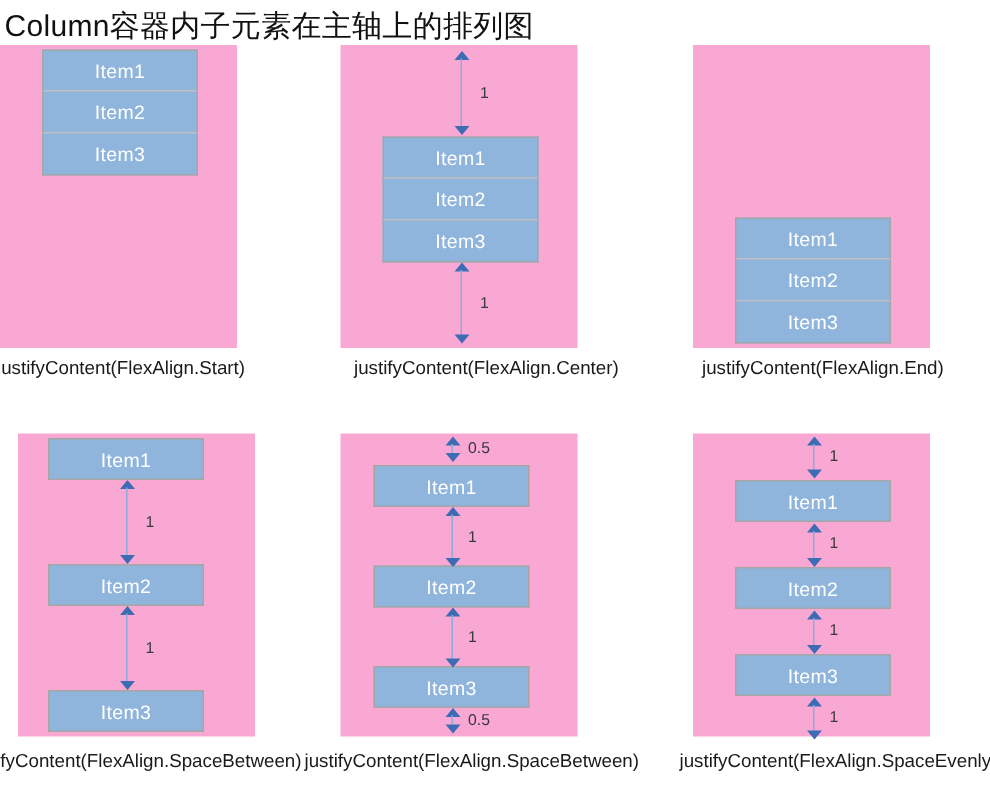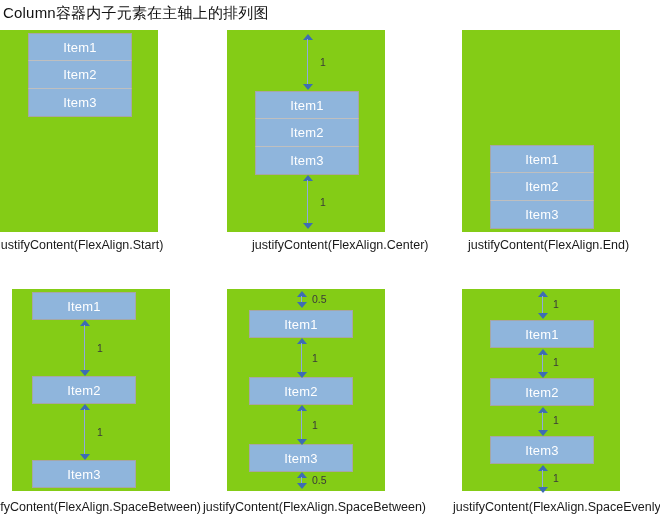--- a/index.html
+++ b/index.html
@@ -6,30 +6,30 @@
   body{
     width:660px;height:527px;
     background:#ffffff;
     font-family:"Liberation Sans","DejaVu Sans",sans-serif;
     color:#1a1a1a;
     overflow:hidden;
     position:relative;
   }
   #page-title{
     position:absolute;left:3px;top:4px;
-    font-size:15px;
+    font-size:20px;
     color:#111111;
     letter-spacing:0.2px;
     white-space:nowrap;
   }
 
   
   .panel{
     position:absolute;
-    background:#84cc16;
+    background:#f9a8d4;
   }
   .caption{
     position:absolute;
     font-size:12.5px;
     color:#1a1a1a;
     white-space:nowrap;
   }
 
   
   .stack{position:absolute;}
@@ -112,21 +112,21 @@
     <div class="item joined last" style="left:0;top:56px;width:104px;height:28px;">Item3</div>
   </div>
 
   <div class="arrow" style="left:75px;top:145px;height:54px;">
     <div class="head up"></div>
     <div class="shaft"></div>
     <div class="head down"></div>
   </div>
   <div class="arrow-label" style="left:93px;top:166px;">1</div>
 </div>
-<div class="caption" style="left:240px;top:238px;padding-left:12px;">justifyContent(FlexAlign.Center)</div>
+<div class="caption" style="left:224px;top:238px;padding-left:12px;">justifyContent(FlexAlign.Center)</div>
 
 <div class="panel" style="left:462px;top:30px;width:158px;height:202px;">
   <div class="stack" style="left:28px;top:115px;width:104px;">
     <div class="item joined first" style="left:0;top:0px;width:104px;height:28px;">Item1</div>
     <div class="item joined" style="left:0;top:28px;width:104px;height:28px;">Item2</div>
     <div class="item joined last" style="left:0;top:56px;width:104px;height:28px;">Item3</div>
   </div>
 </div>
 <div class="caption" style="left:468px;top:238px;">justifyContent(FlexAlign.End)</div>
 

